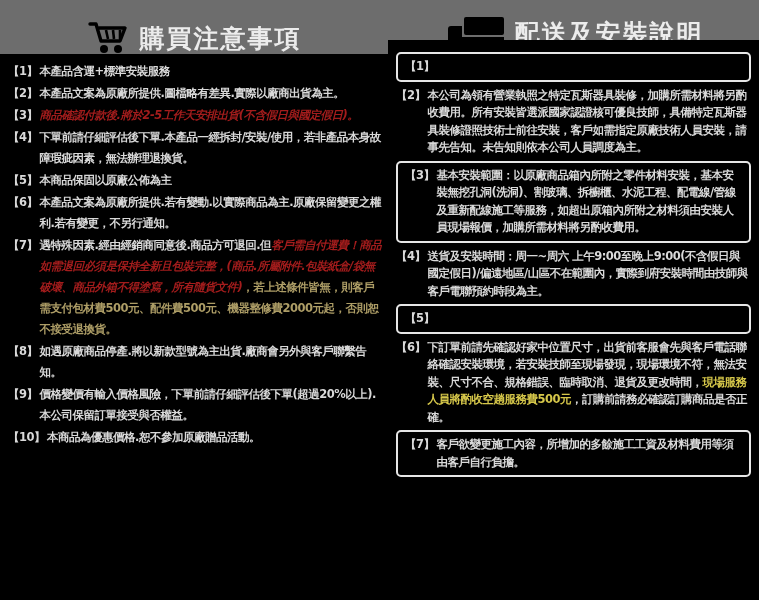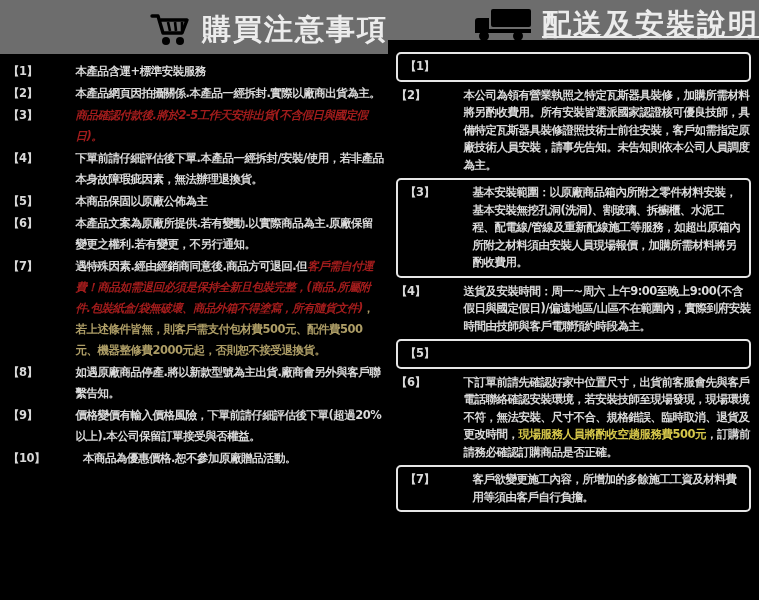--- a/index.html
+++ b/index.html
@@ -16,22 +16,22 @@
     position:relative;width:759px;height:600px;overflow:hidden;
     background:var(--panel-bg);
     font-family:"DejaVu Sans",sans-serif;
     font-weight:700;
   }
   .gray-band{
     position:absolute;left:0;top:0;width:759px;height:54px;
     background:var(--gray-band);
   }
   .header{
-    position:absolute;top:4px;display:flex;align-items:center;justify-content:flex-end;
-    color:#ececec;font-size:29px;letter-spacing:2px;
+    position:absolute;top:12px;display:flex;align-items:center;justify-content:center;
+    color:#ececec;font-size:25px;letter-spacing:2px;
   }
   .header .icon{display:flex;align-items:center;margin-right:9px;}
   .header-left{left:0;width:388px;height:52px;}
   .header-right{left:388px;width:371px;height:42px;text-decoration:underline;}
   .panel-left{
     position:absolute;left:0;top:54px;width:388px;height:546px;
     background:var(--panel-bg);box-sizing:border-box;
     padding:7px 4px 0 8px;
   }
   .panel-right{
@@ -39,21 +39,21 @@
     background:var(--panel-bg);box-sizing:border-box;
     padding:8px 8px 2px 8px;
   }
   .item{
     display:flex;align-items:flex-start;
     color:var(--text);
   }
   .panel-left .item{font-size:11.5px;line-height:21px;letter-spacing:-0.5px;margin-bottom:1px;}
   .panel-right .item{font-size:11.5px;line-height:17.5px;letter-spacing:-0.5px;margin-bottom:4px;}
   .item .num{flex:none;margin-right:2px;}
-  .item .body{flex:1;min-width:0;margin-left:36px;}
+  .item .body{flex:1;min-width:0;}
   .item.boxed{
     border:2px solid var(--box-border);
     border-radius:5px;
     padding:4px 7px;
     margin:4px 0 5px 0;
   }
   .seg.white{color:var(--text);}
   .seg.red{color:var(--red);font-style:italic;}
   .seg.khaki{color:var(--khaki);}
   .seg.yellow{color:var(--yellow);}
@@ -91,21 +91,21 @@
     <span>配送及安裝說明</span>
   </div>
 
   <div class="panel-left">
       <div class="item">
         <span class="num">【1】</span>
         <span class="body"><span class="seg white">本產品含運+標準安裝服務</span></span>
       </div>
       <div class="item">
         <span class="num">【2】</span>
-        <span class="body"><span class="seg white">本產品網頁因拍攝關係.本產品一經拆封.實際以廠商出貨為主。</span></span>
+        <span class="body"><span class="seg white">本產品文案為原廠所提供.圖檔略有差異.實際以廠商出貨為主。</span></span>
       </div>
       <div class="item">
         <span class="num">【3】</span>
         <span class="body"><span class="seg red">商品確認付款後.將於2-5工作天安排出貨(不含假日與國定假日)。</span></span>
       </div>
       <div class="item">
         <span class="num">【4】</span>
         <span class="body"><span class="seg white">下單前請仔細評估後下單.本產品一經拆封/安裝/使用，若非產品本身故障瑕疵因素，無法辦理退換貨。</span></span>
       </div>
       <div class="item">

